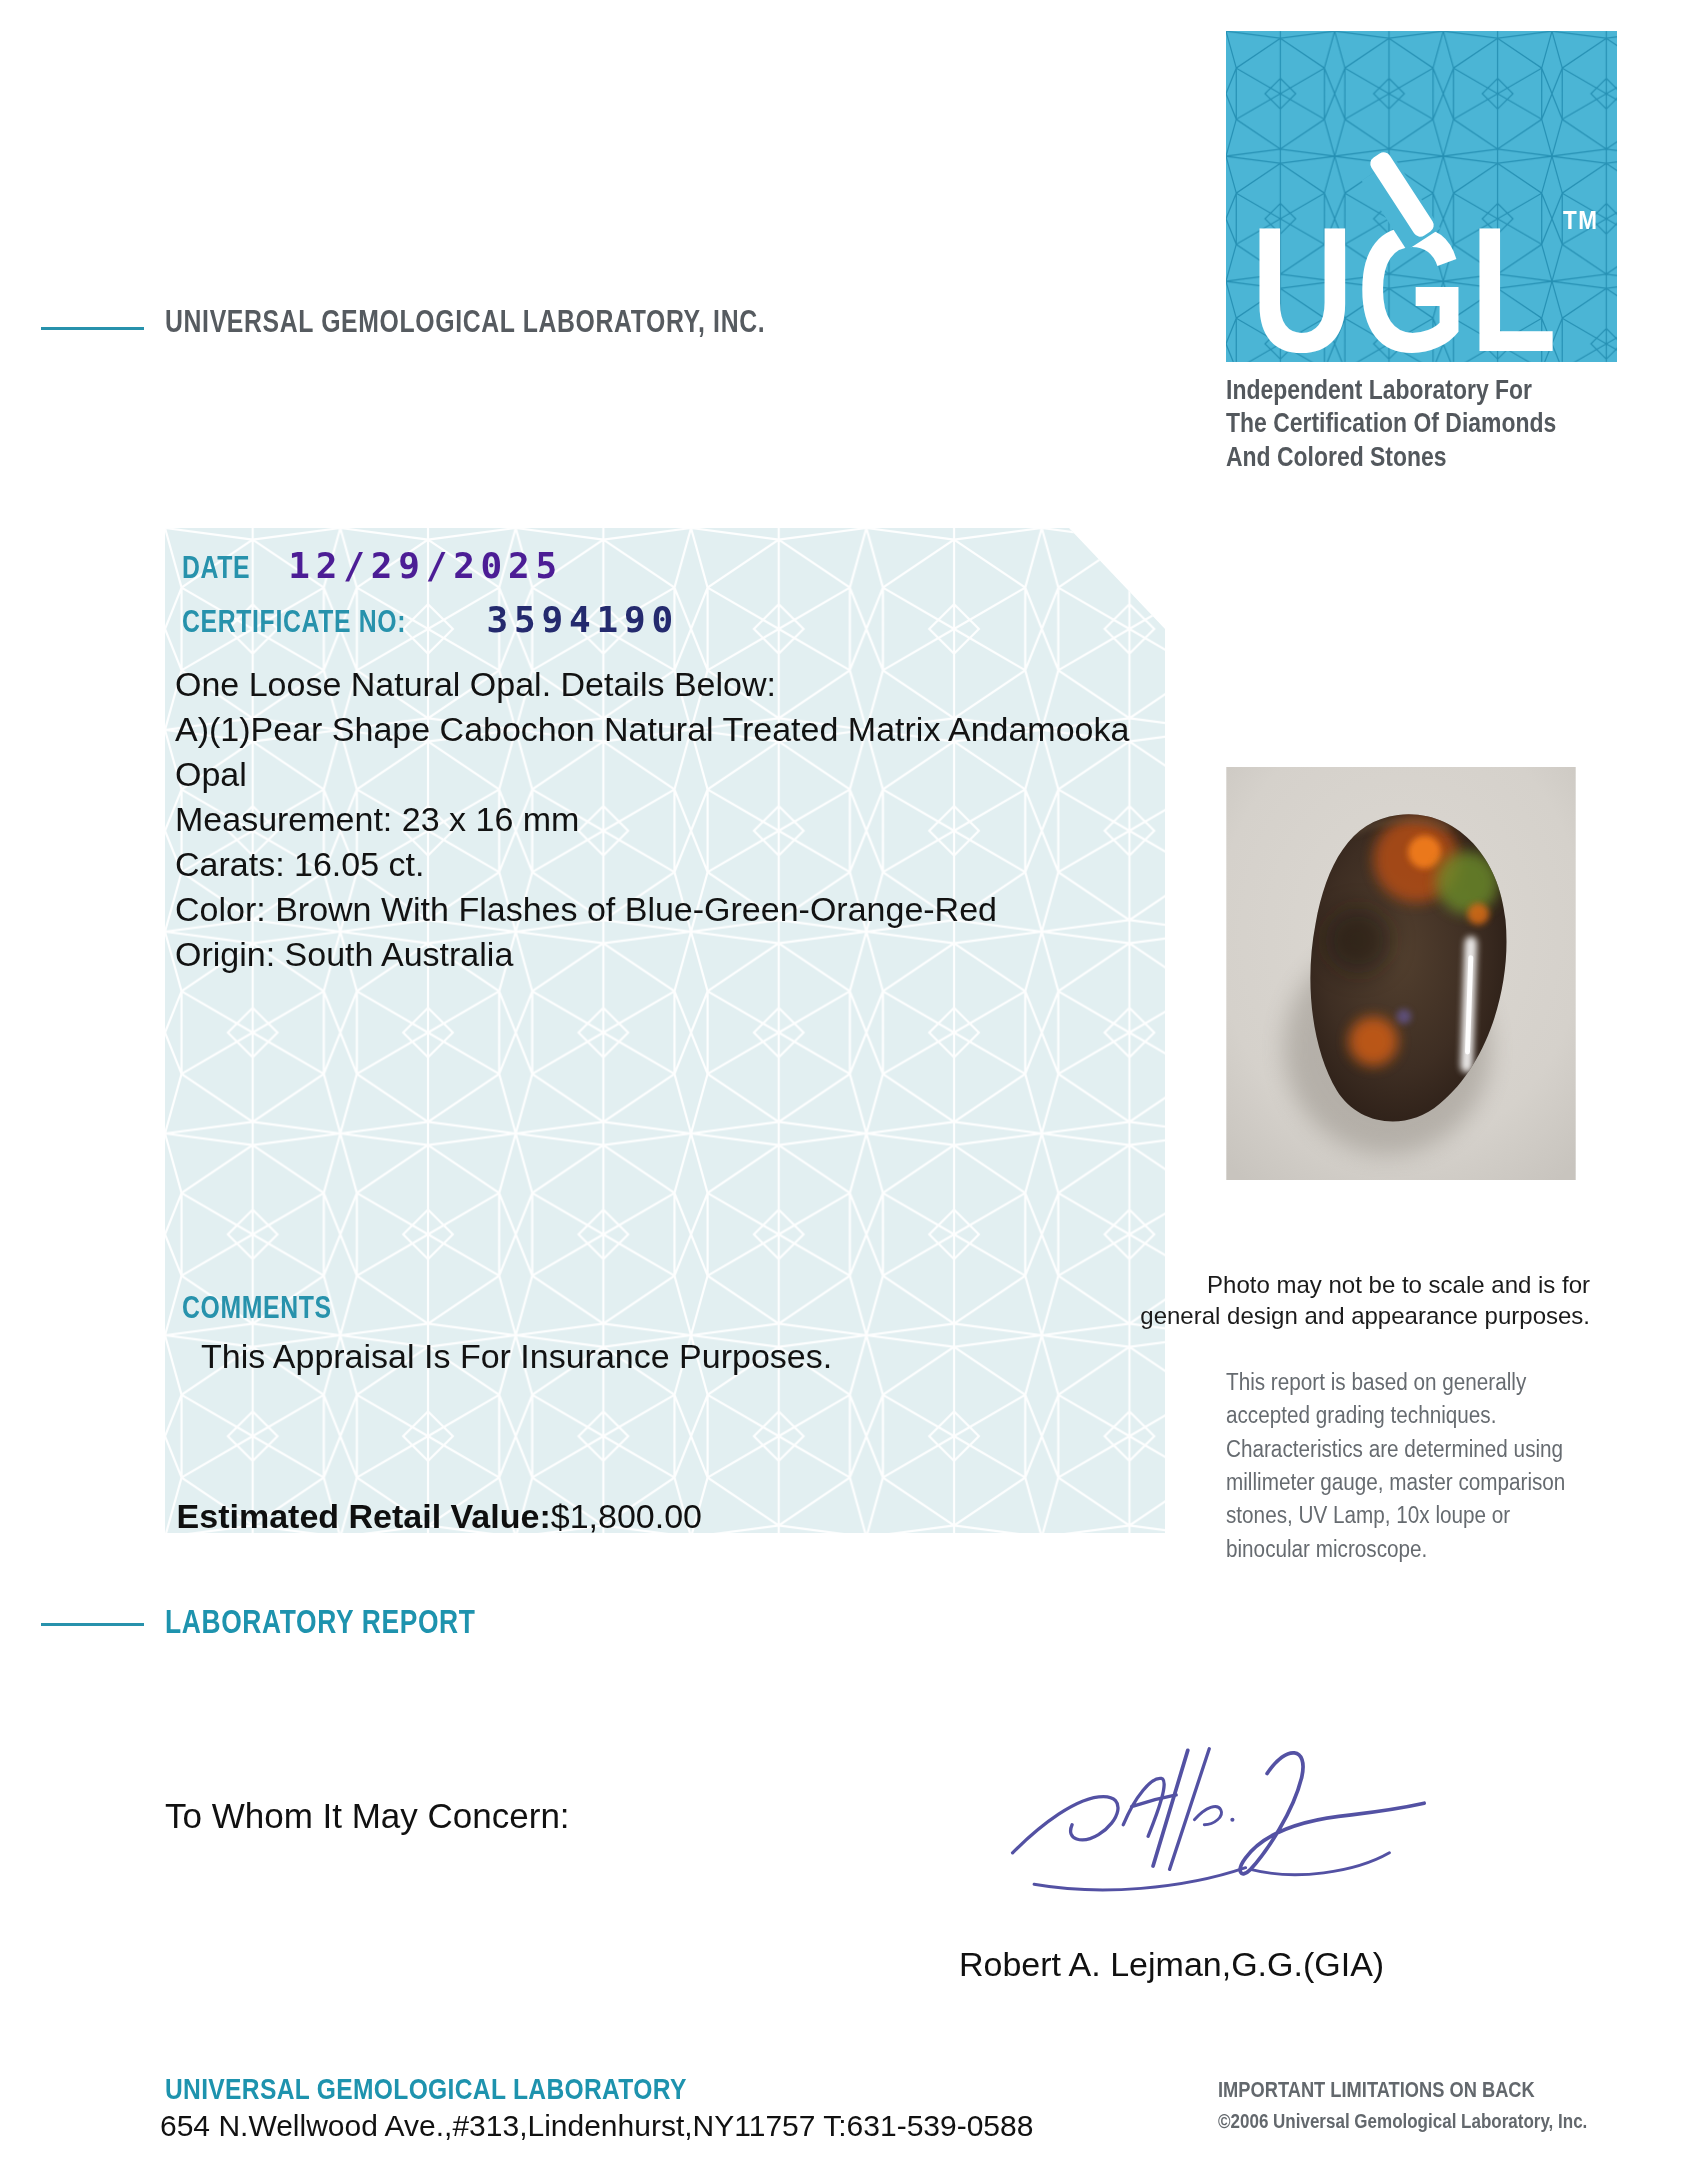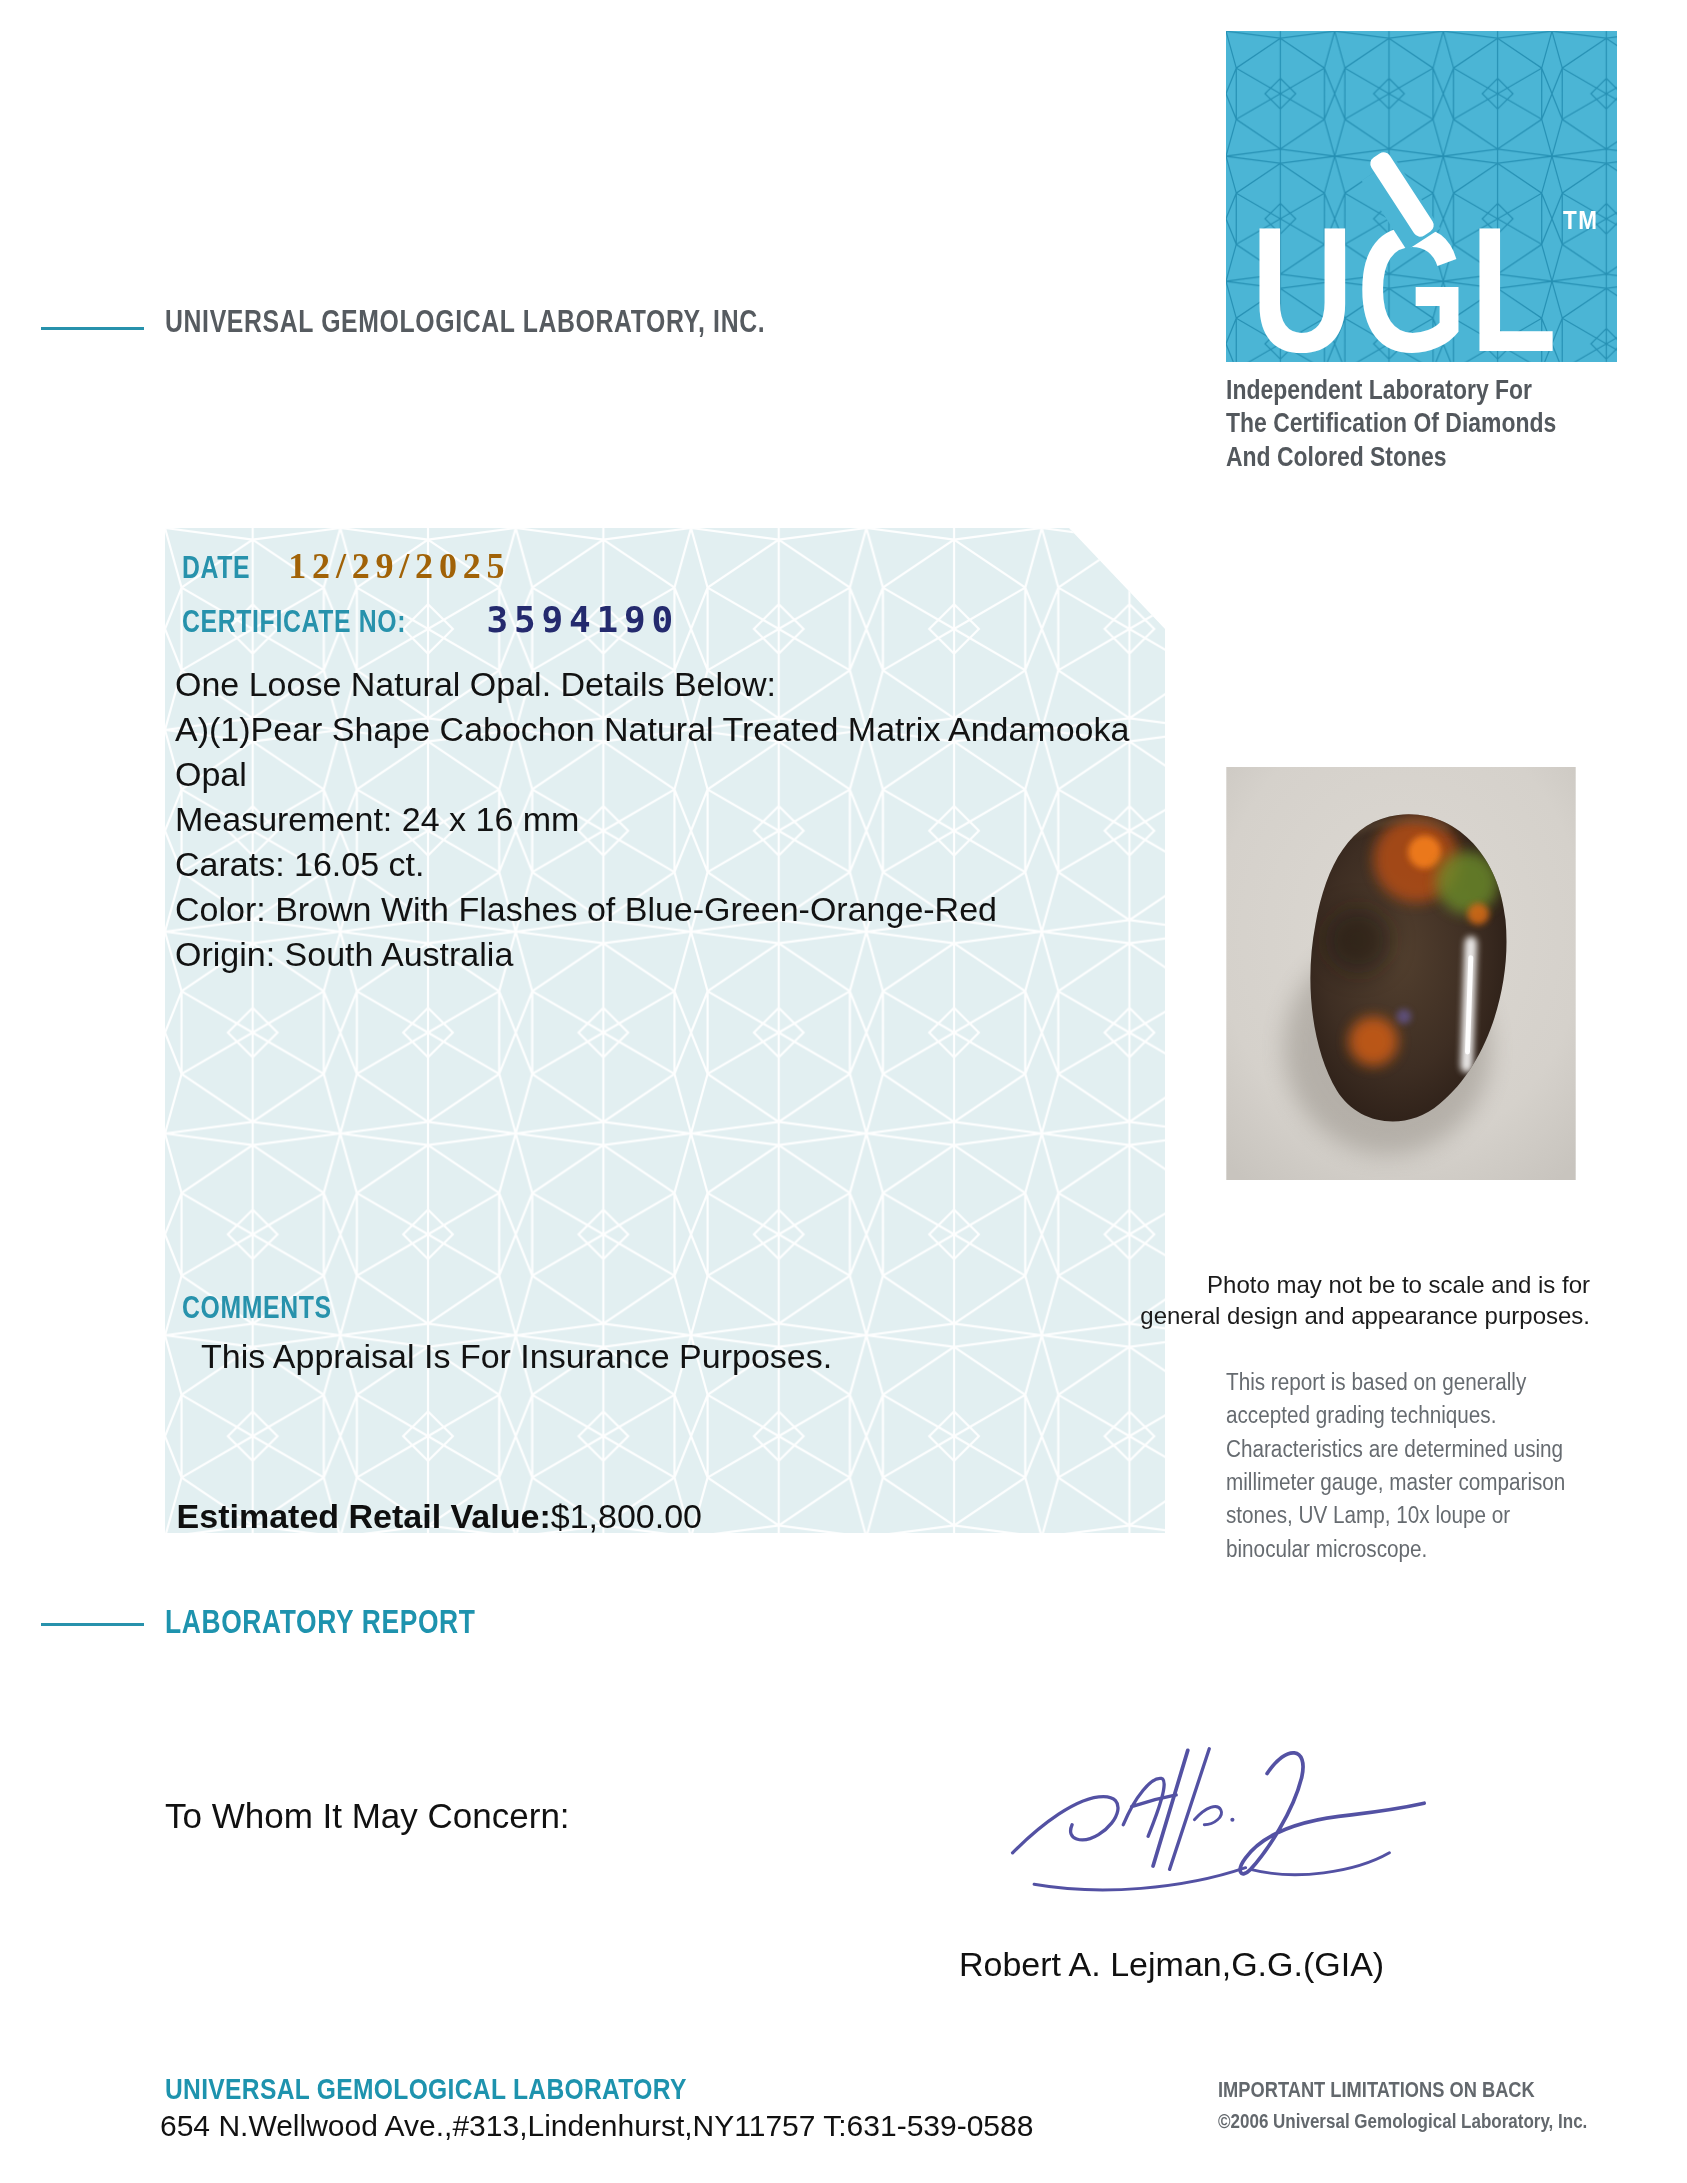--- a/index.html
+++ b/index.html
@@ -24,21 +24,21 @@
   .scope-tube{left:165px;top:117px;width:22px;height:93px;background:#ffffff;border-radius:7.4px;transform:rotate(-33deg);}
   #logo-tagline{left:1226px;top:374px;width:397px;font-size:27px;font-weight:bold;line-height:1.24;color:#53585D;}
   
   #panel{left:165px;top:528px;width:1000px;height:1005px;background:#E2EFF1;
          -webkit-clip-path:polygon(0 0,904px 0,1000px 101px,1000px 1005px,0 1005px);
          clip-path:polygon(0 0,904px 0,1000px 101px,1000px 1005px,0 1005px);}
   #panel svg.bgpat{position:absolute;left:0;top:0;}
   .row{display:flex;align-items:baseline;}
   .field-label{font-size:31px;font-weight:bold;color:#2792AC;letter-spacing:0.8px;}
   .mono-val{font-family:"DejaVu Sans Mono", monospace;font-weight:bold;font-size:36px;letter-spacing:5.8px;}
-  .date-val{color:#a16207;margin-left:21.5px;font-family:Liberation Serif, serif;}
+  .date-val{color:#4c1d95;margin-left:21.5px;}
   .cert-val{color:#242A6E;margin-left:25px;}
   #panel-desc{font-size:34px;line-height:45px;color:#121212;}
   #comments-text{font-size:34px;color:#121212;margin-left:16px;}
   #retail-row{font-size:34px;color:#0f0f0f;}
   #retail-row .lbl{font-weight:bold;}
   
   #photo-frame{left:1226px;top:767px;width:350px;height:413px;}
   #photo-caption{left:1123px;top:1269px;width:467px;font-size:24px;line-height:1.3;color:#1b1b1b;text-align:right;}
   #grading-note{left:1226px;top:1366px;width:413px;font-size:23px;line-height:1.45;color:#666B70;
                 transform:scaleX(0.9);transform-origin:0 0;}
@@ -106,21 +106,21 @@
     </div>
 
     <div class="abs row" style="left:16.5px;top:71px;">
       <span class="cond field-label">CERTIFICATE NO:</span>
       <span class="mono-val cert-val">3594190</span>
     </div>
 
     <div class="abs pre" id="panel-desc" style="left:10px;top:134px;width:980px;">One Loose Natural Opal. Details Below:
 A)(1)Pear Shape Cabochon Natural Treated Matrix Andamooka
 Opal
-Measurement: 24 x 16 mm
+Measurement: 23 x 16 mm
 Carats: 16.05 ct.
 Color: Brown With Flashes of Blue-Green-Orange-Red
 Origin: South Australia</div>
 
     <div class="abs" style="left:16.5px;top:762px;">
       <span class="cond field-label">COMMENTS</span>
     </div>
     <div class="abs" id="comments-text" style="left:20px;top:809px;">This Appraisal Is For Insurance Purposes.</div>
 
     <div class="abs" id="retail-row" style="left:11.6px;top:969px;">

